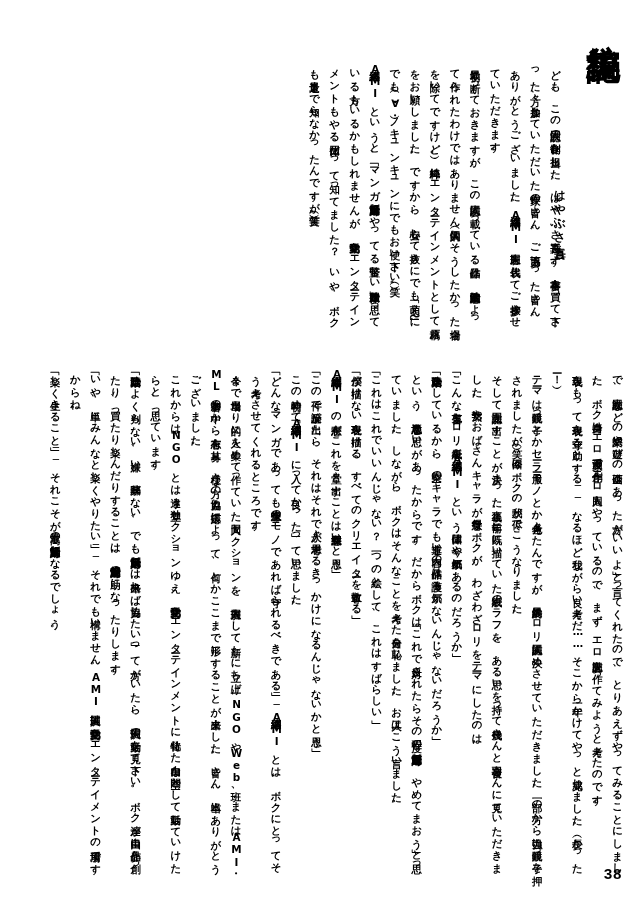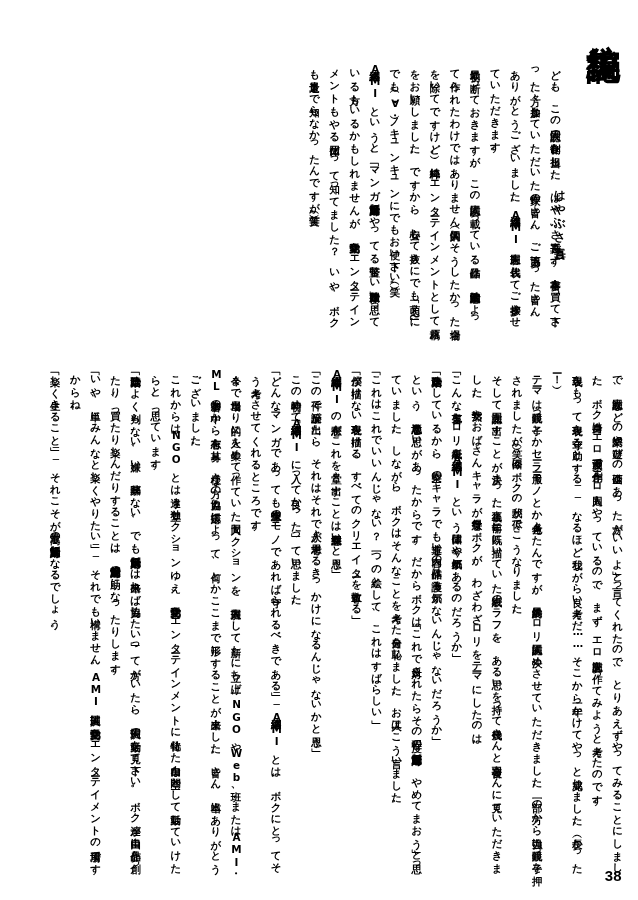--- a/index.html
+++ b/index.html
@@ -86,21 +86,21 @@
   }
 
   
   #page-number {
     position: absolute;
     bottom: 16px;
     right: 16px;
     font-size: 15px;
     font-weight: 700;
     letter-spacing: 0.02em;
-    font-family: Liberation Sans, sans-serif;
+    font-family: Liberation Mono, monospace;
     margin-top: 8px;
   }
 
   
   .block, #page-title, #byline {
     font-variant-east-asian: normal;
   }
 </style>
 </head>
 <body>

